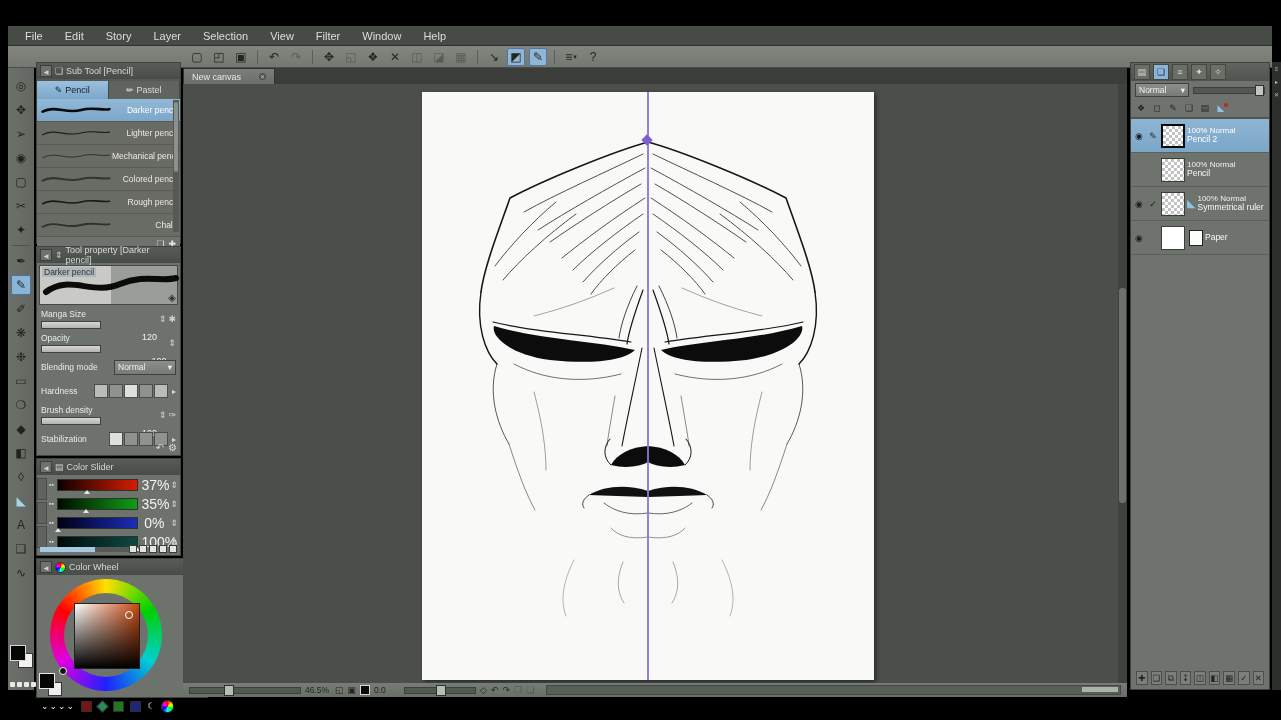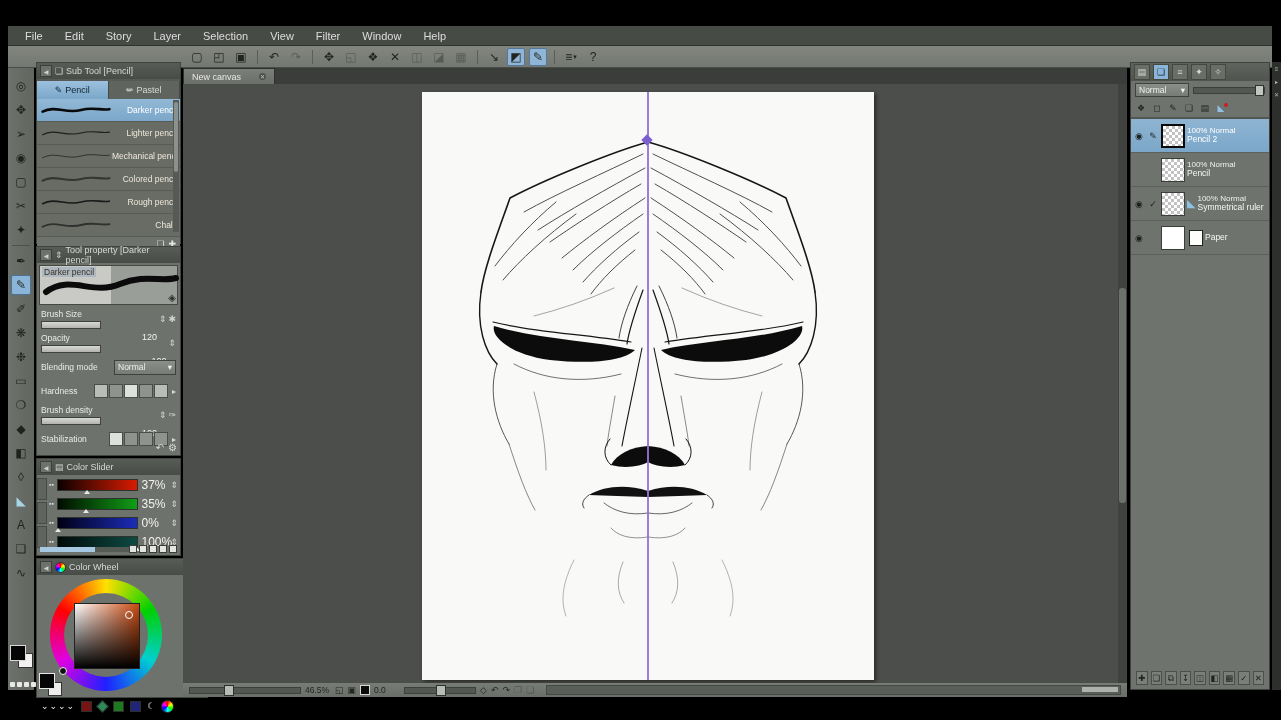--- a/index.html
+++ b/index.html
@@ -76,21 +76,21 @@
   .cstab{width:8px;height:20px;background:#60645f;border:1px solid #484c47;}
   #csrows{flex:1;}
   .csrow{height:17px;display:flex;align-items:center;gap:3px;padding:1px 2px;}
   .cmark{font-size:7px;color:#d8d8d6;}
   .ctrack{position:relative;flex:1;height:10px;border:1px solid #2e322d;}
   .ch-r{background:linear-gradient(to right,#0c0000,#d81c00);}
   .ch-g{background:linear-gradient(to right,#000c00,#0f9e16);}
   .ch-b{background:linear-gradient(to right,#000014,#1c2cb8);}
   .ch-a{background:linear-gradient(to right,#000a09,#0e4a42);}
   .notch{position:absolute;bottom:-4px;width:0;height:0;border-left:3px solid transparent;border-right:3px solid transparent;border-bottom:4px solid #e8e8e6;}
-  .cval{width:26px;text-align:left;font-size:12px;color:#f2f2f0;}
+  .cval{width:26px;text-align:center;font-size:14px;color:#f2f2f0;}
   #cshscroll{position:absolute;left:3px;bottom:3px;width:92px;height:5px;background:#565a55;}
   #cshscroll .hsthumb{width:60%;height:100%;background:#a6c8e2;}
   #csdots{position:absolute;right:3px;bottom:2px;display:flex;gap:2px;}
   .csq{width:6px;height:6px;background:#e4e4e2;border:1px solid #3a3e39;}
   
   #colorwheel{left:36px;top:558px;width:172px;height:140px;}
   #wheelwrap{position:relative;height:124px;}
   #ring{position:absolute;left:13px;top:4px;width:112px;height:112px;border-radius:50%;
     background:conic-gradient(#ffe000,#00d000 60deg,#00d0d0 120deg,#2020ff 180deg,#e000e0 240deg,#ff0000 300deg,#ffe000 360deg);}
   #ringhole{position:absolute;left:27px;top:18px;width:84px;height:84px;border-radius:50%;background:#6e726d;}
@@ -305,21 +305,21 @@
     </div>
     <div id="pprev">
       <span id="pprevlabel">Darker pencil</span>
       <svg width="141" height="36" viewBox="0 0 141 36">
         <path d="M6,26 C30,8 52,30 80,18 C104,8 122,16 136,12" fill="none" stroke="#0b0b0b" stroke-width="6" stroke-linecap="round"></path>
       </svg>
       <span id="pprevicon">◈</span>
     </div>
     <div class="prow">
       <div class="pleft">
-        <span class="plabel">Brush Size</span>
+        <span class="plabel">Manga Size</span>
         <div class="minibar"></div>
       </div>
       <div class="pright">
         <span class="pval">120</span>
         <span class="spin">⇕</span>
         <span class="pbtn">✱</span>
       </div>
     </div>
     <div class="prow">
       <div class="pleft">

